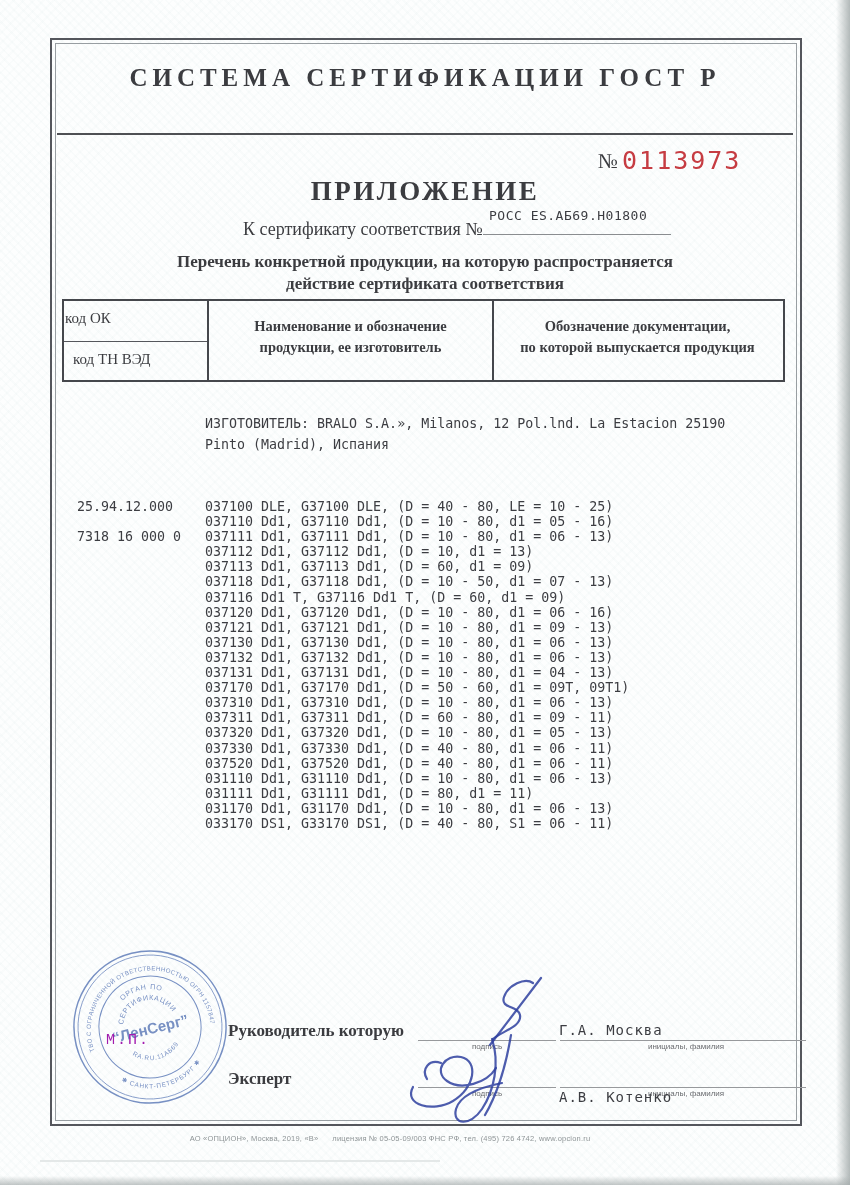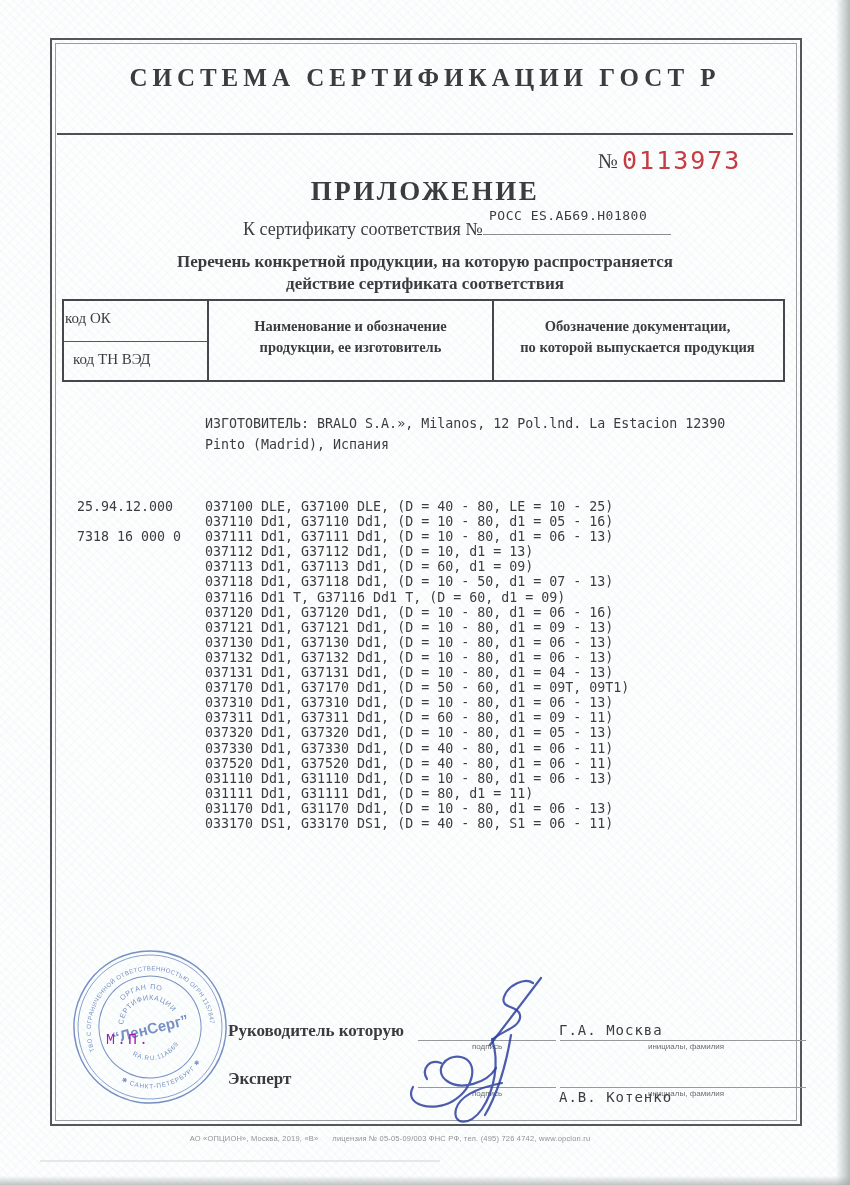--- a/index.html
+++ b/index.html
@@ -130,21 +130,21 @@
     <div class="v-div d2"></div>
     <div class="h-div"></div>
     <div class="cell c1a">код ОК</div>
     <div class="cell c1b">код ТН ВЭД</div>
     <div class="cell c2">Наименование и обозначение
 продукции, ее изготовитель</div>
     <div class="cell c3">Обозначение документации,
 по которой выпускается продукция</div>
   </div>
 
-  <div class="abs mono manufacturer">ИЗГОТОВИТЕЛЬ: BRALO S.A.», Milanos, 12 Pol.lnd. La Estacion 12390
+  <div class="abs mono manufacturer">ИЗГОТОВИТЕЛЬ: BRALO S.A.», Milanos, 12 Pol.lnd. La Estacion 25190
 Pinto (Madrid), Испания</div>
   <div class="abs mono code-ok">25.94.12.000</div>
   <div class="abs mono code-tnved">7318 16 000 0</div>
   <pre class="abs mono products">037100 DLE, G37100 DLE, (D = 40 - 80, LE = 10 - 25)
 037110 Dd1, G37110 Dd1, (D = 10 - 80, d1 = 05 - 16)
 037111 Dd1, G37111 Dd1, (D = 10 - 80, d1 = 06 - 13)
 037112 Dd1, G37112 Dd1, (D = 10, d1 = 13)
 037113 Dd1, G37113 Dd1, (D = 60, d1 = 09)
 037118 Dd1, G37118 Dd1, (D = 10 - 50, d1 = 07 - 13)
 037116 Dd1 T, G37116 Dd1 T, (D = 60, d1 = 09)

